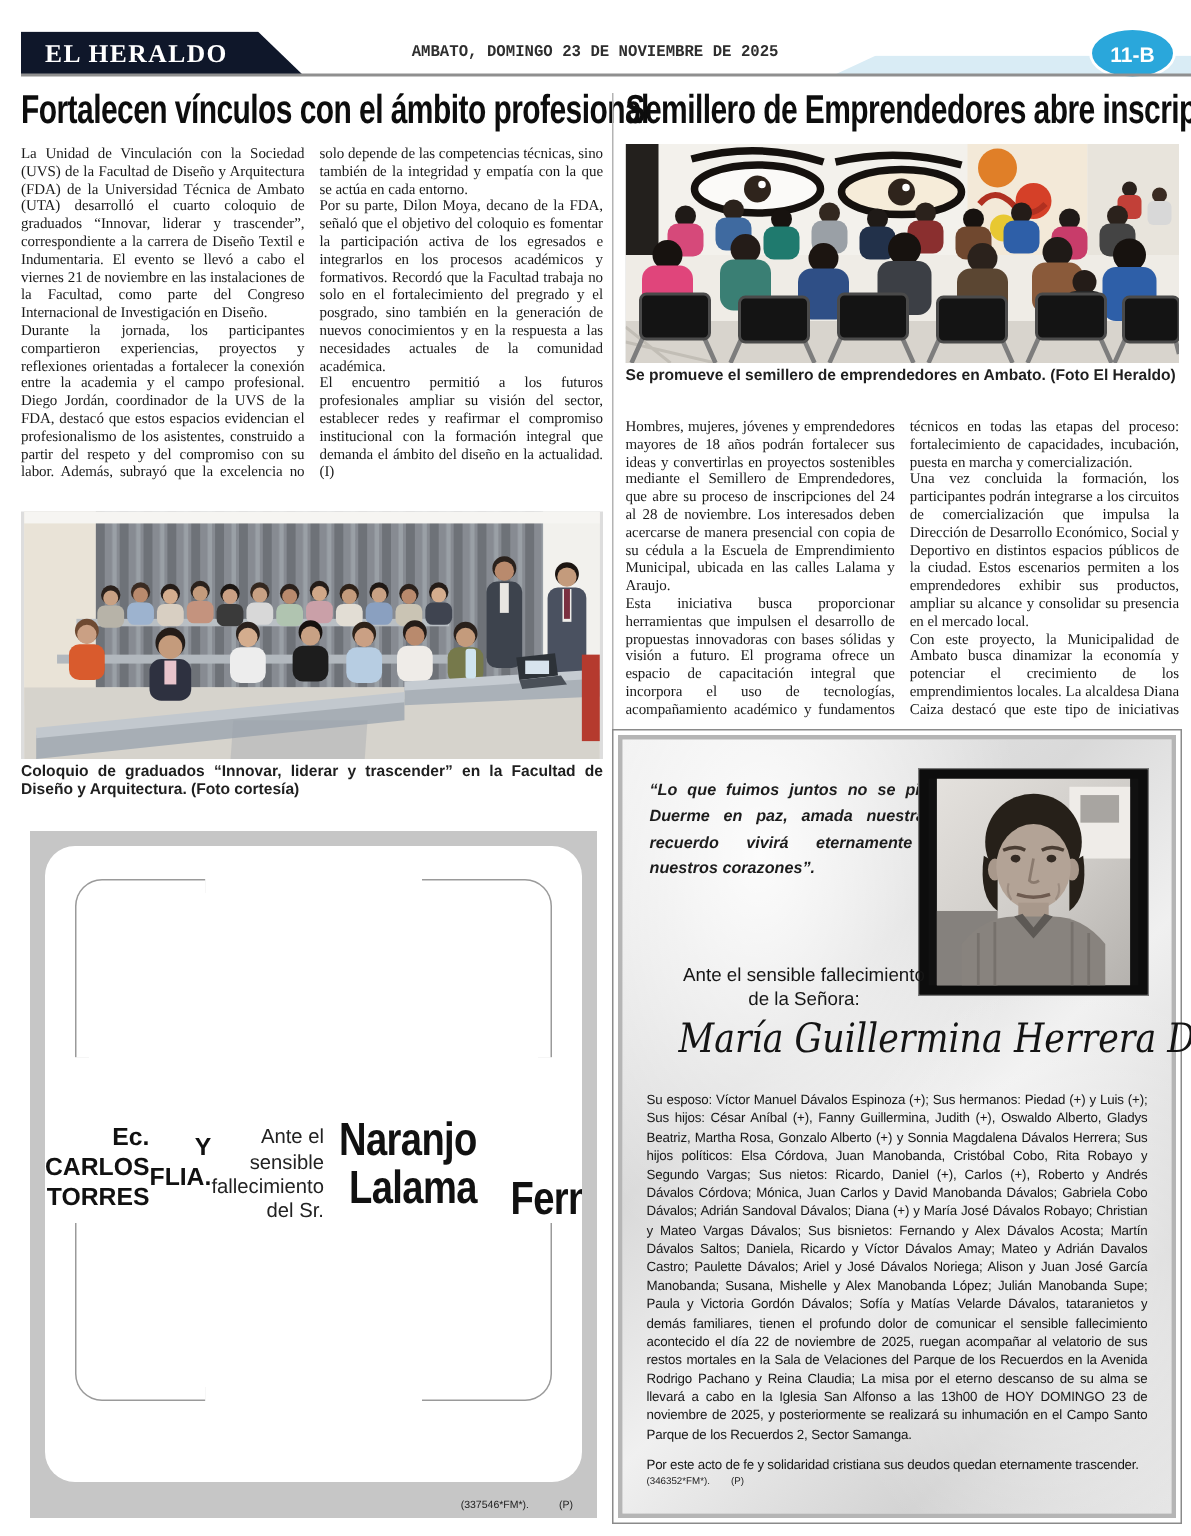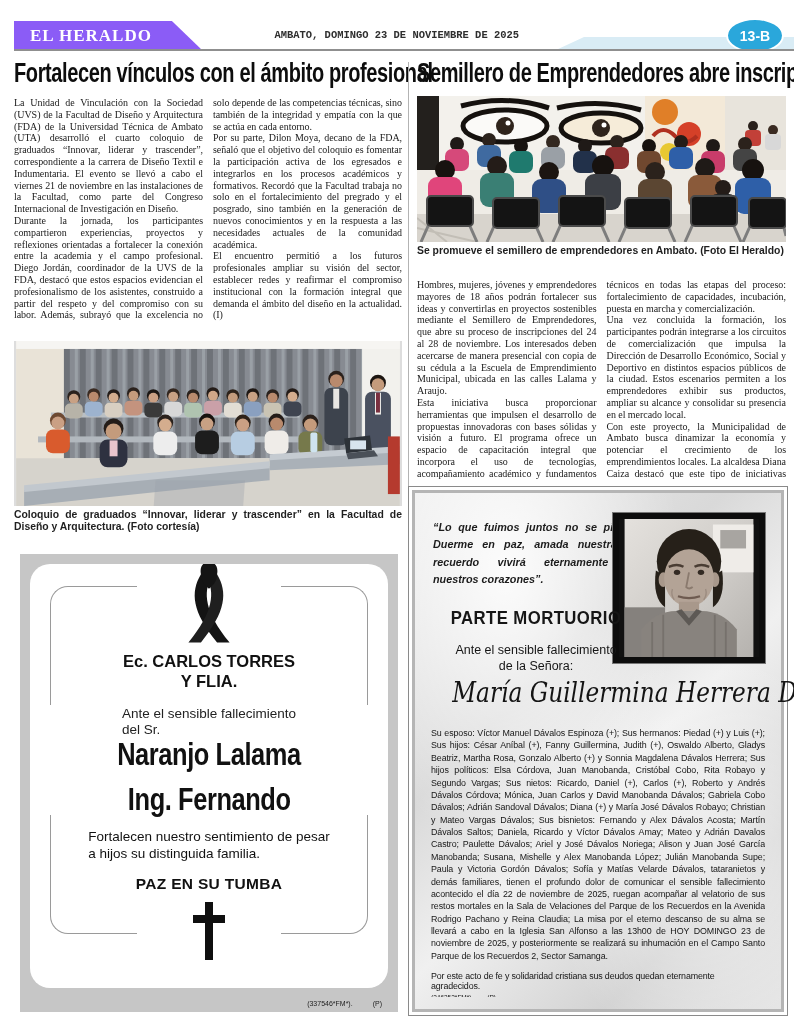--- a/index.html
+++ b/index.html
@@ -1,21 +1,21 @@
 <!DOCTYPE html>
 <html><head>
 <meta charset="utf-8">
 <style>
   html,body{margin:0;padding:0;background:#ffffff;}
   #page{position:relative;width:794px;height:1024px;background:#fff;overflow:hidden;
         font-family:"Liberation Serif",serif;color:#1a1a1a;}
   .abs{position:absolute;}
 
   
-  .brand-banner{left:14px;top:21px;width:188px;height:29px;background:#8b5cf6;
+  .brand-banner{left:14px;top:21px;width:188px;height:29px;background:#0f172a;
     clip-path:polygon(0 0,84% 0,100% 100%,0 100%);}
   .brand-banner span{display:block;padding-left:16px;line-height:29px;color:#fff;
     font-family:"Liberation Serif",serif;font-weight:bold;font-size:17px;letter-spacing:1px;}
   .dateline{left:0;right:0;top:29px;text-align:center;font-family:Liberation Mono, monospace;
     font-weight:bold;font-size:11px;color:#2e2e2e;}
   .dateline span{display:inline-block;transform:scaleX(.95);}
   .page-strip{left:556px;right:0;top:37px;height:13px;background:#d9ecf5;
     clip-path:polygon(28px 0,100% 0,100% 100%,0 100%);}
   .page-badge{right:10px;top:18px;width:54px;height:31px;background:#2aa7db;border:2px solid #fff;
     border-radius:50%;color:#fff;font-family:"Liberation Sans",sans-serif;font-weight:bold;
@@ -48,22 +48,22 @@
 
   
   .esquela{left:20px;top:554px;width:378px;height:458px;background:#c6c6c6;}
   .esquela-card{position:absolute;left:10px;top:10px;right:10px;bottom:24px;background:#fff;
     border-radius:20px;overflow:hidden;font-family:"Liberation Sans",sans-serif;color:#111;}
   .bracket{position:absolute;width:86px;height:118px;border:1.5px solid #9a9a9a;}
   .br-tl{left:20px;top:22px;border-right:none;border-bottom:none;border-top-left-radius:18px;}
   .br-tr{right:20px;top:22px;border-left:none;border-bottom:none;border-top-right-radius:18px;}
   .br-bl{left:20px;bottom:54px;border-right:none;border-top:none;border-bottom-left-radius:18px;}
   .br-br{right:20px;bottom:54px;border-left:none;border-top:none;border-bottom-right-radius:18px;}
-  .esq-flow{position:absolute;left:0;right:0;top:0;bottom:0;display:flex;flex-direction:column;
-    align-items:center;text-align:left;}
+  .esq-flow{position:absolute;left:0;right:0;top:0;bottom:0;display:flex;
+    align-items:center;text-align:right;}
   .esq-sender{font-weight:bold;font-size:16.5px;line-height:1.2;}
   .esq-intro{font-size:13.5px;line-height:1.22;color:#222;margin-top:14px;}
   .esq-name{font-weight:bold;font-size:31px;line-height:1.03;letter-spacing:-.5px;margin-top:14px;}
   .esq-name span{display:inline-block;transform:scaleX(.82);}
   .esq-subtitle{font-weight:bold;font-size:13.5px;margin-top:5px;}
   .esq-message{font-size:13.5px;line-height:1.25;margin-top:13px;}
   .esq-closing{font-weight:bold;font-size:15.5px;letter-spacing:.3px;margin-top:12px;}
   .cross{position:relative;width:36px;height:58px;margin-top:9px;}
   .cross .v{position:absolute;left:14px;top:0;width:8px;height:58px;background:#0f0f0f;}
   .cross .h{position:absolute;left:2px;top:13px;width:32px;height:8px;background:#0f0f0f;}
@@ -104,21 +104,21 @@
 <div id="page">
 
   <div class="abs brand-banner">
     <span>EL HERALDO</span>
   </div>
   <div class="abs dateline">
     <span>AMBATO, DOMINGO 23 DE NOVIEMBRE DE 2025</span>
   </div>
   <div class="abs page-strip"></div>
   <div class="abs page-badge">
-    <span>13-B</span>
+    <span>11-B</span>
   </div>
   <div class="abs header-rule"></div>
 
   <div class="abs headline hl-left">
     <span>Fortalecen vínculos con el ámbito profesional</span>
   </div>
   <div class="abs headline hl-right">
     <span>Semillero de Emprendedores abre inscripciones</span>
   </div>
   <div class="abs vrule"></div>
@@ -476,29 +476,28 @@
           <ellipse cx="83" cy="58" rx="3.5" ry="2.8" fill="#332a23"></ellipse>
           <path d="M70,58 L67,74 Q70,77 74,74" stroke="#8a7a6e" stroke-width="2" fill="none"></path>
           <path d="M58,84 Q70,88 82,84" stroke="#6e5b50" stroke-width="2.5" fill="none"></path>
           <path d="M52,76 Q50,82 54,88 M88,76 Q90,82 86,88" stroke="#9c8c80" stroke-width="1.5" fill="none"></path>
           <rect x="59" y="90" width="22" height="14" fill="#a8988b"></rect>
           <path d="M18,150 L18,120 Q34,100 56,100 L84,100 Q106,100 122,120 L122,150 Z" fill="#88837e"></path>
           <path d="M56,100 L70,116 L84,100 L78,98 L70,108 L62,98 Z" fill="#5d5955"></path>
           <path d="M30,112 L30,150 M42,104 L42,150 M98,104 L98,150 M110,112 L110,150" stroke="#76716c" stroke-width="2"></path>
         </svg>
       </div>
-      <div class="pm-title"><span>PARTE MORTUORIO</span></div>
       <div class="pm-intro">
         <div>Ante el sensible fallecimiento</div>
         <div>de la Señora:</div>
       </div>
       <div class="pm-name"><span>María Guillermina Herrera De Dávalos</span></div>
       <div class="pm-body-wrap">
         <p class="pm-body">Su esposo: Víctor Manuel Dávalos Espinoza (+); Sus hermanos: Piedad (+) y Luis (+); Sus hijos: César Aníbal (+), Fanny Guillermina, Judith (+), Oswaldo Alberto, Gladys Beatriz, Martha Rosa, Gonzalo Alberto (+) y Sonnia Magdalena Dávalos Herrera; Sus hijos políticos: Elsa Córdova, Juan Manobanda, Cristóbal Cobo, Rita Robayo y Segundo Vargas; Sus nietos: Ricardo, Daniel (+), Carlos (+), Roberto y Andrés Dávalos Córdova; Mónica, Juan Carlos y David Manobanda Dávalos; Gabriela Cobo Dávalos; Adrián Sandoval Dávalos; Diana (+) y María José Dávalos Robayo; Christian y Mateo Vargas Dávalos; Sus bisnietos: Fernando y Alex Dávalos Acosta; Martín Dávalos Saltos; Daniela, Ricardo y Víctor Dávalos Amay; Mateo y Adrián Davalos Castro; Paulette Dávalos; Ariel y José Dávalos Noriega; Alison y Juan José García Manobanda; Susana, Mishelle y Alex Manobanda López; Julián Manobanda Supe; Paula y Victoria Gordón Dávalos; Sofía y Matías Velarde Dávalos, tataranietos y demás familiares, tienen el profundo dolor de comunicar el sensible fallecimiento acontecido el día 22 de noviembre de 2025, ruegan acompañar al velatorio de sus restos mortales en la Sala de Velaciones del Parque de los Recuerdos en la Avenida Rodrigo Pachano y Reina Claudia; La misa por el eterno descanso de su alma se llevará a cabo en la Iglesia San Alfonso a las 13h00 de HOY DOMINGO 23 de noviembre de 2025, y posteriormente se realizará su inhumación en el Campo Santo Parque de los Recuerdos 2, Sector Samanga.</p>
-        <p class="pm-closing">Por este acto de fe y solidaridad cristiana sus deudos quedan eternamente agradecidos.</p>
+        <p class="pm-closing">Por este acto de fe y solidaridad cristiana sus deudos quedan eternamente trascender.</p>
         <p class="pm-code">
           <span>(346352*FM*).</span><span class="mark">(P)</span>
         </p>
       </div>
     </div>
   </div>
 
 </div>
 
 </body></html>

